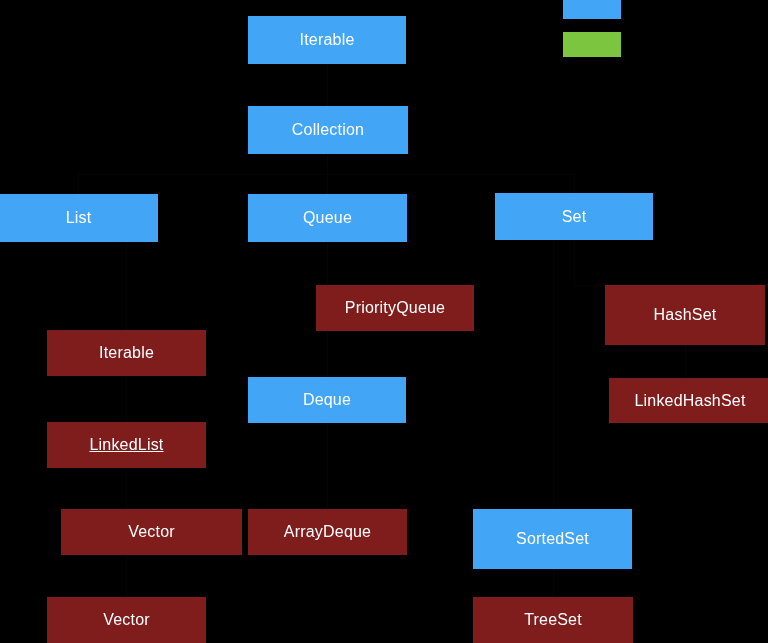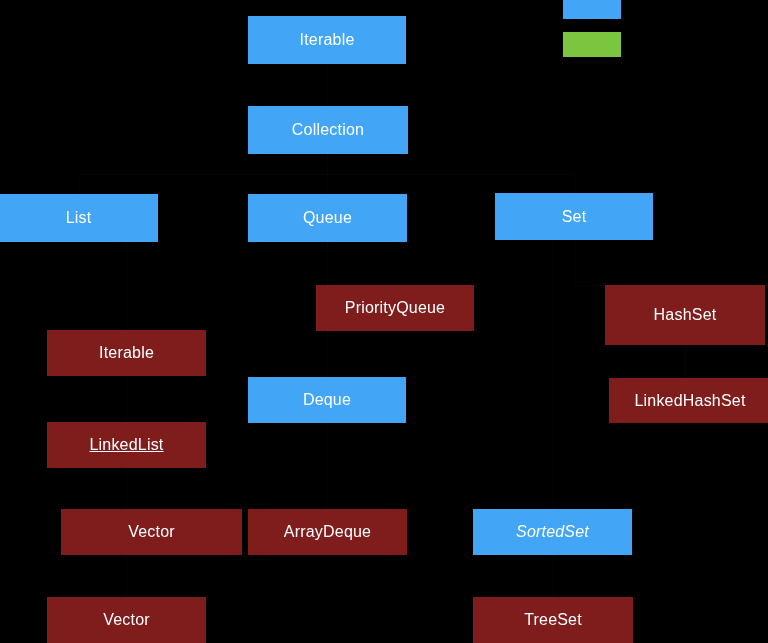--- a/index.html
+++ b/index.html
@@ -138,21 +138,21 @@
   </div>
 
   <div class="node klass" style="left:61px; top:509px; width:181px; height:46px;">
     <span>Vector</span>
   </div>
 
   <div class="node klass" style="left:248px; top:509px; width:159px; height:46px;">
     <span>ArrayDeque</span>
   </div>
 
-  <div class="node iface" style="left:473px; top:509px; width:159px; height:46px;font-style:italic;">
+  <div class="node iface" style="left:473px; top:509px; width:159px; height:60px;">
     <span>SortedSet</span>
   </div>
 
   <div class="node klass" style="left:47px; top:597px; width:159px; height:46px;">
     <span>Vector</span>
   </div>
 
   <div class="node klass" style="left:473px; top:597px; width:160px; height:46px;">
     <span>TreeSet</span>
   </div>

